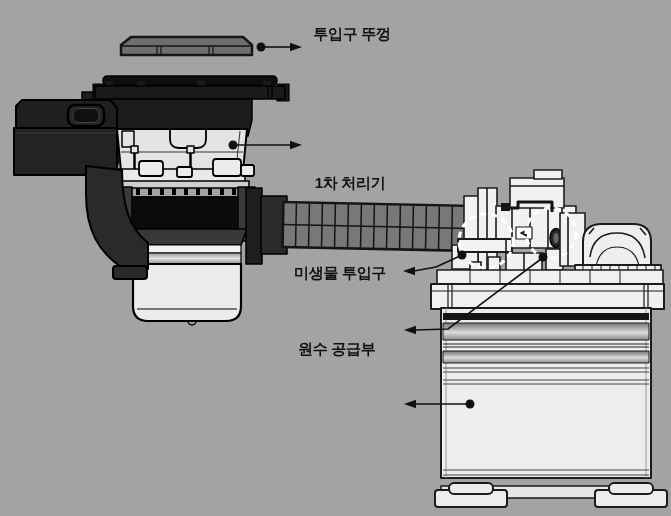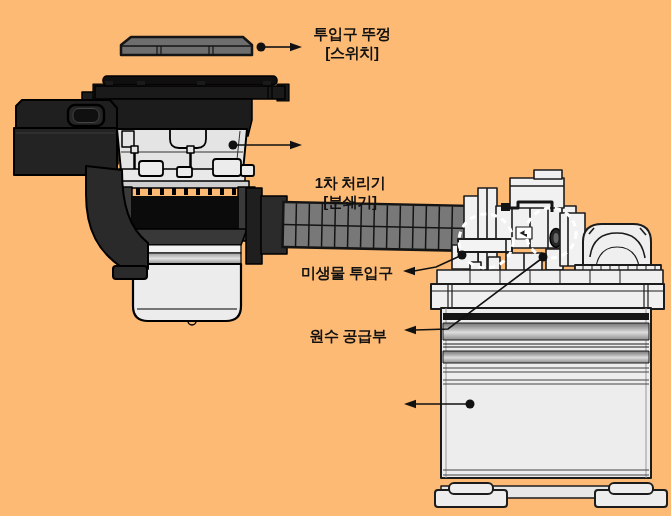--- a/index.html
+++ b/index.html
@@ -1,27 +1,27 @@
 <!DOCTYPE html>
 <html><head>
 <meta charset="utf-8">
 <style>
   html,body{margin:0;padding:0;background:#edeff1;}
   .stage{
-    position:relative;width:671px;height:516px;background:#fdba74;
+    position:relative;width:671px;height:516px;background:#a3a3a3;
     overflow:hidden;font-family:"Liberation Sans",sans-serif;
   }
   .stage svg{position:absolute;left:0;top:0;}
   .label{
     position:absolute;font-weight:700;font-size:15px;line-height:19px;
     color:#111;letter-spacing:-0.3px;white-space:nowrap;
   }
   .label span{display:block;}
   .t-center{text-align:center;}
-  .t-right{text-align:center;}
+  .t-right{text-align:left;}
 </style>
 </head>
 <body>
 
 <div class="stage">
 
 <svg width="671" height="516" viewBox="0 0 671 516">
   <defs>
     <linearGradient id="met" x1="0" y1="0" x2="0" y2="1">
       <stop offset="0" stop-color="#777777"></stop>
@@ -269,32 +269,30 @@
     <g>
       <polygon points="416,399.7 404,404 416,408.3" stroke="none"></polygon>
       <line x1="415" y1="404" x2="466" y2="404"></line>
       <circle cx="470" cy="404" r="4.5" stroke="none"></circle>
     </g>
   </g>
 </svg>
 
   <div class="label t-center" style="left:300px;top:24px;width:104px;">
     <span>투입구 뚜껑</span>
-    <span>[스위치]</span>
   </div>
 
   <div class="label t-center" style="left:300px;top:127px;width:100px;margin-top:46px;">
     <span>1차 처리기</span>
-    <span>[분쇄기]</span>
   </div>
 
   <div class="label t-right" style="left:294px;top:263px;width:106px;">
     <span>미생물 투입구</span>
   </div>
 
-  <div class="label t-right" style="left:298px;top:326px;width:100px;">
+  <div class="label t-right" style="left:298px;top:339px;width:100px;">
     <span>원수 공급부</span>
   </div>
 
   <div class="label t-center" style="left:302px;top:392px;width:98px;">
   </div>
 
 </div>
 
 </body></html>

